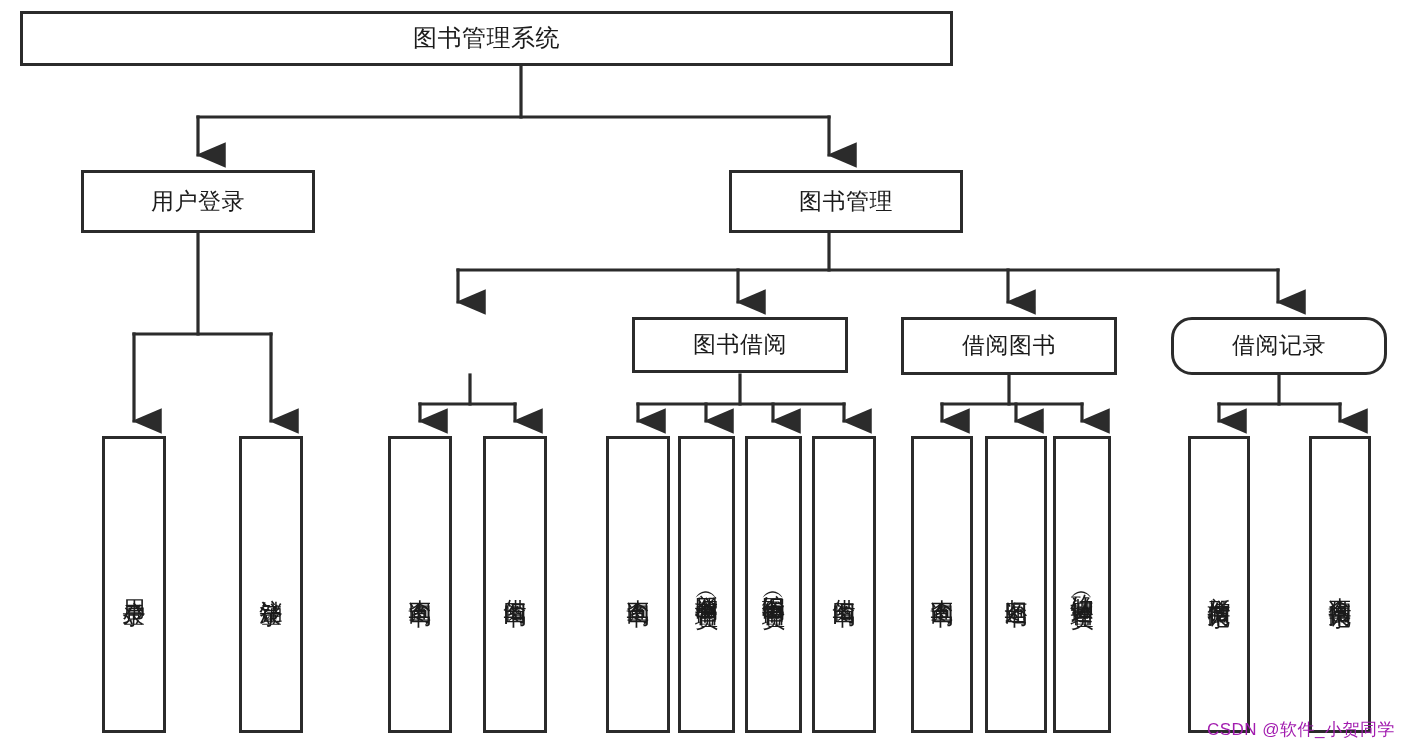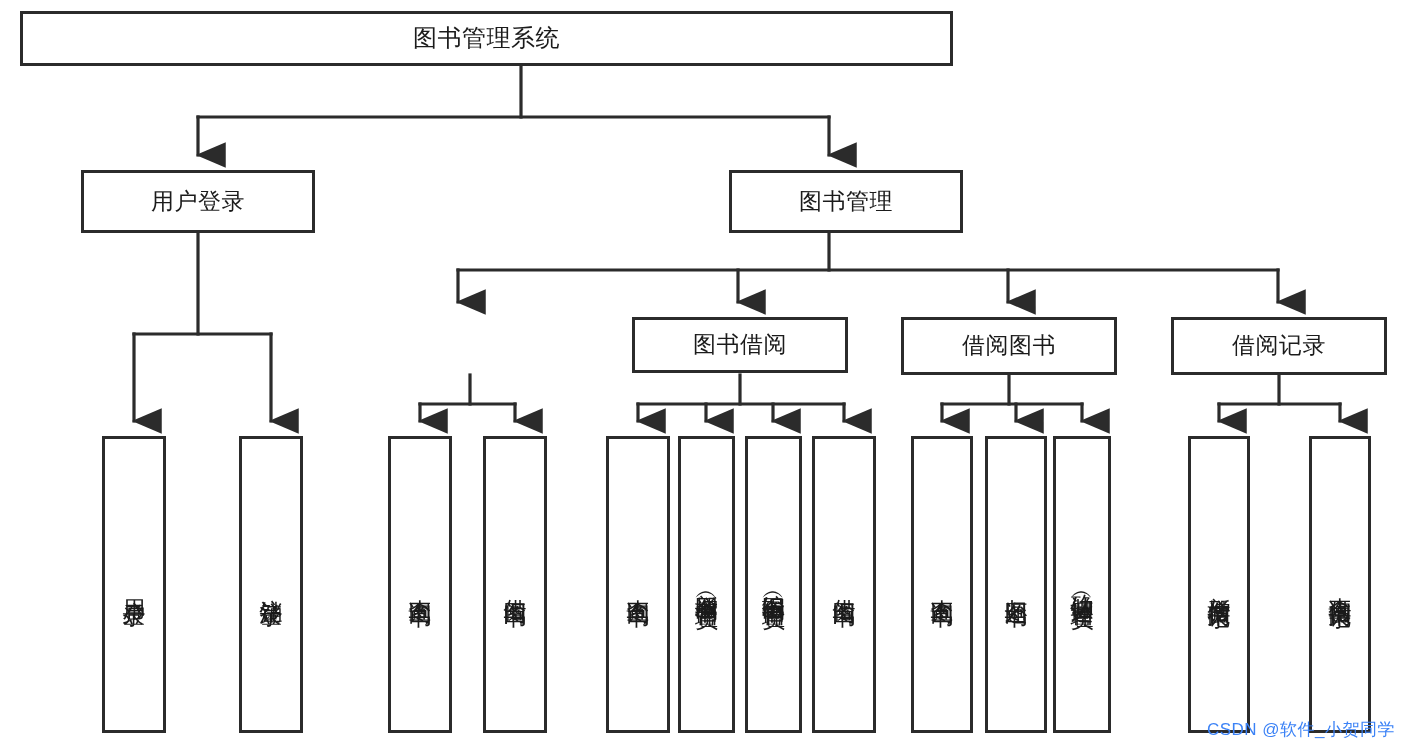--- a/index.html
+++ b/index.html
@@ -50,21 +50,21 @@
     white-space: normal;
     max-height: 100%;
     font-size: 23px;
   }
   .node.root .node-label { font-size: 24px; }
   .watermark {
     position: absolute;
     right: 10px;
     bottom: 6px;
     font-size: 17px;
-    color: #3b82f6;
+    color: #a21caf;
     white-space: nowrap;
     letter-spacing: 0.5px;
   }
 </style>
 </head>
 <body>
 
 <div id="diagram-root">
 
   <svg class="edges" viewBox="0 0 1405 747" xmlns="http://www.w3.org/2000/svg">
@@ -131,21 +131,21 @@
   <div class="node" style="left:712px; top:170px; width:234px; height:63px;margin-left:17px;">
     <span class="node-label">图书管理</span>
   </div>
 
   <div class="node" style="left:632px; top:317px; width:216px; height:56px;">
     <span class="node-label">图书借阅</span>
   </div>
   <div class="node" style="left:901px; top:317px; width:216px; height:58px;">
     <span class="node-label">借阅图书</span>
   </div>
-  <div class="node" style="left:1171px; top:317px; width:216px; height:58px;">
+  <div class="node" style="left:1171px; top:317px; width:216px; height:58px;border-radius:21px;">
     <span class="node-label">借阅记录</span>
   </div>
 
   <div class="node vertical" style="left:102px; top:436px; width:64px; height:297px;">
     <span class="node-label">用户登录</span>
   </div>
   <div class="node vertical" style="left:239px; top:436px; width:64px; height:297px;">
     <span class="node-label">注销登录</span>
   </div>
 

